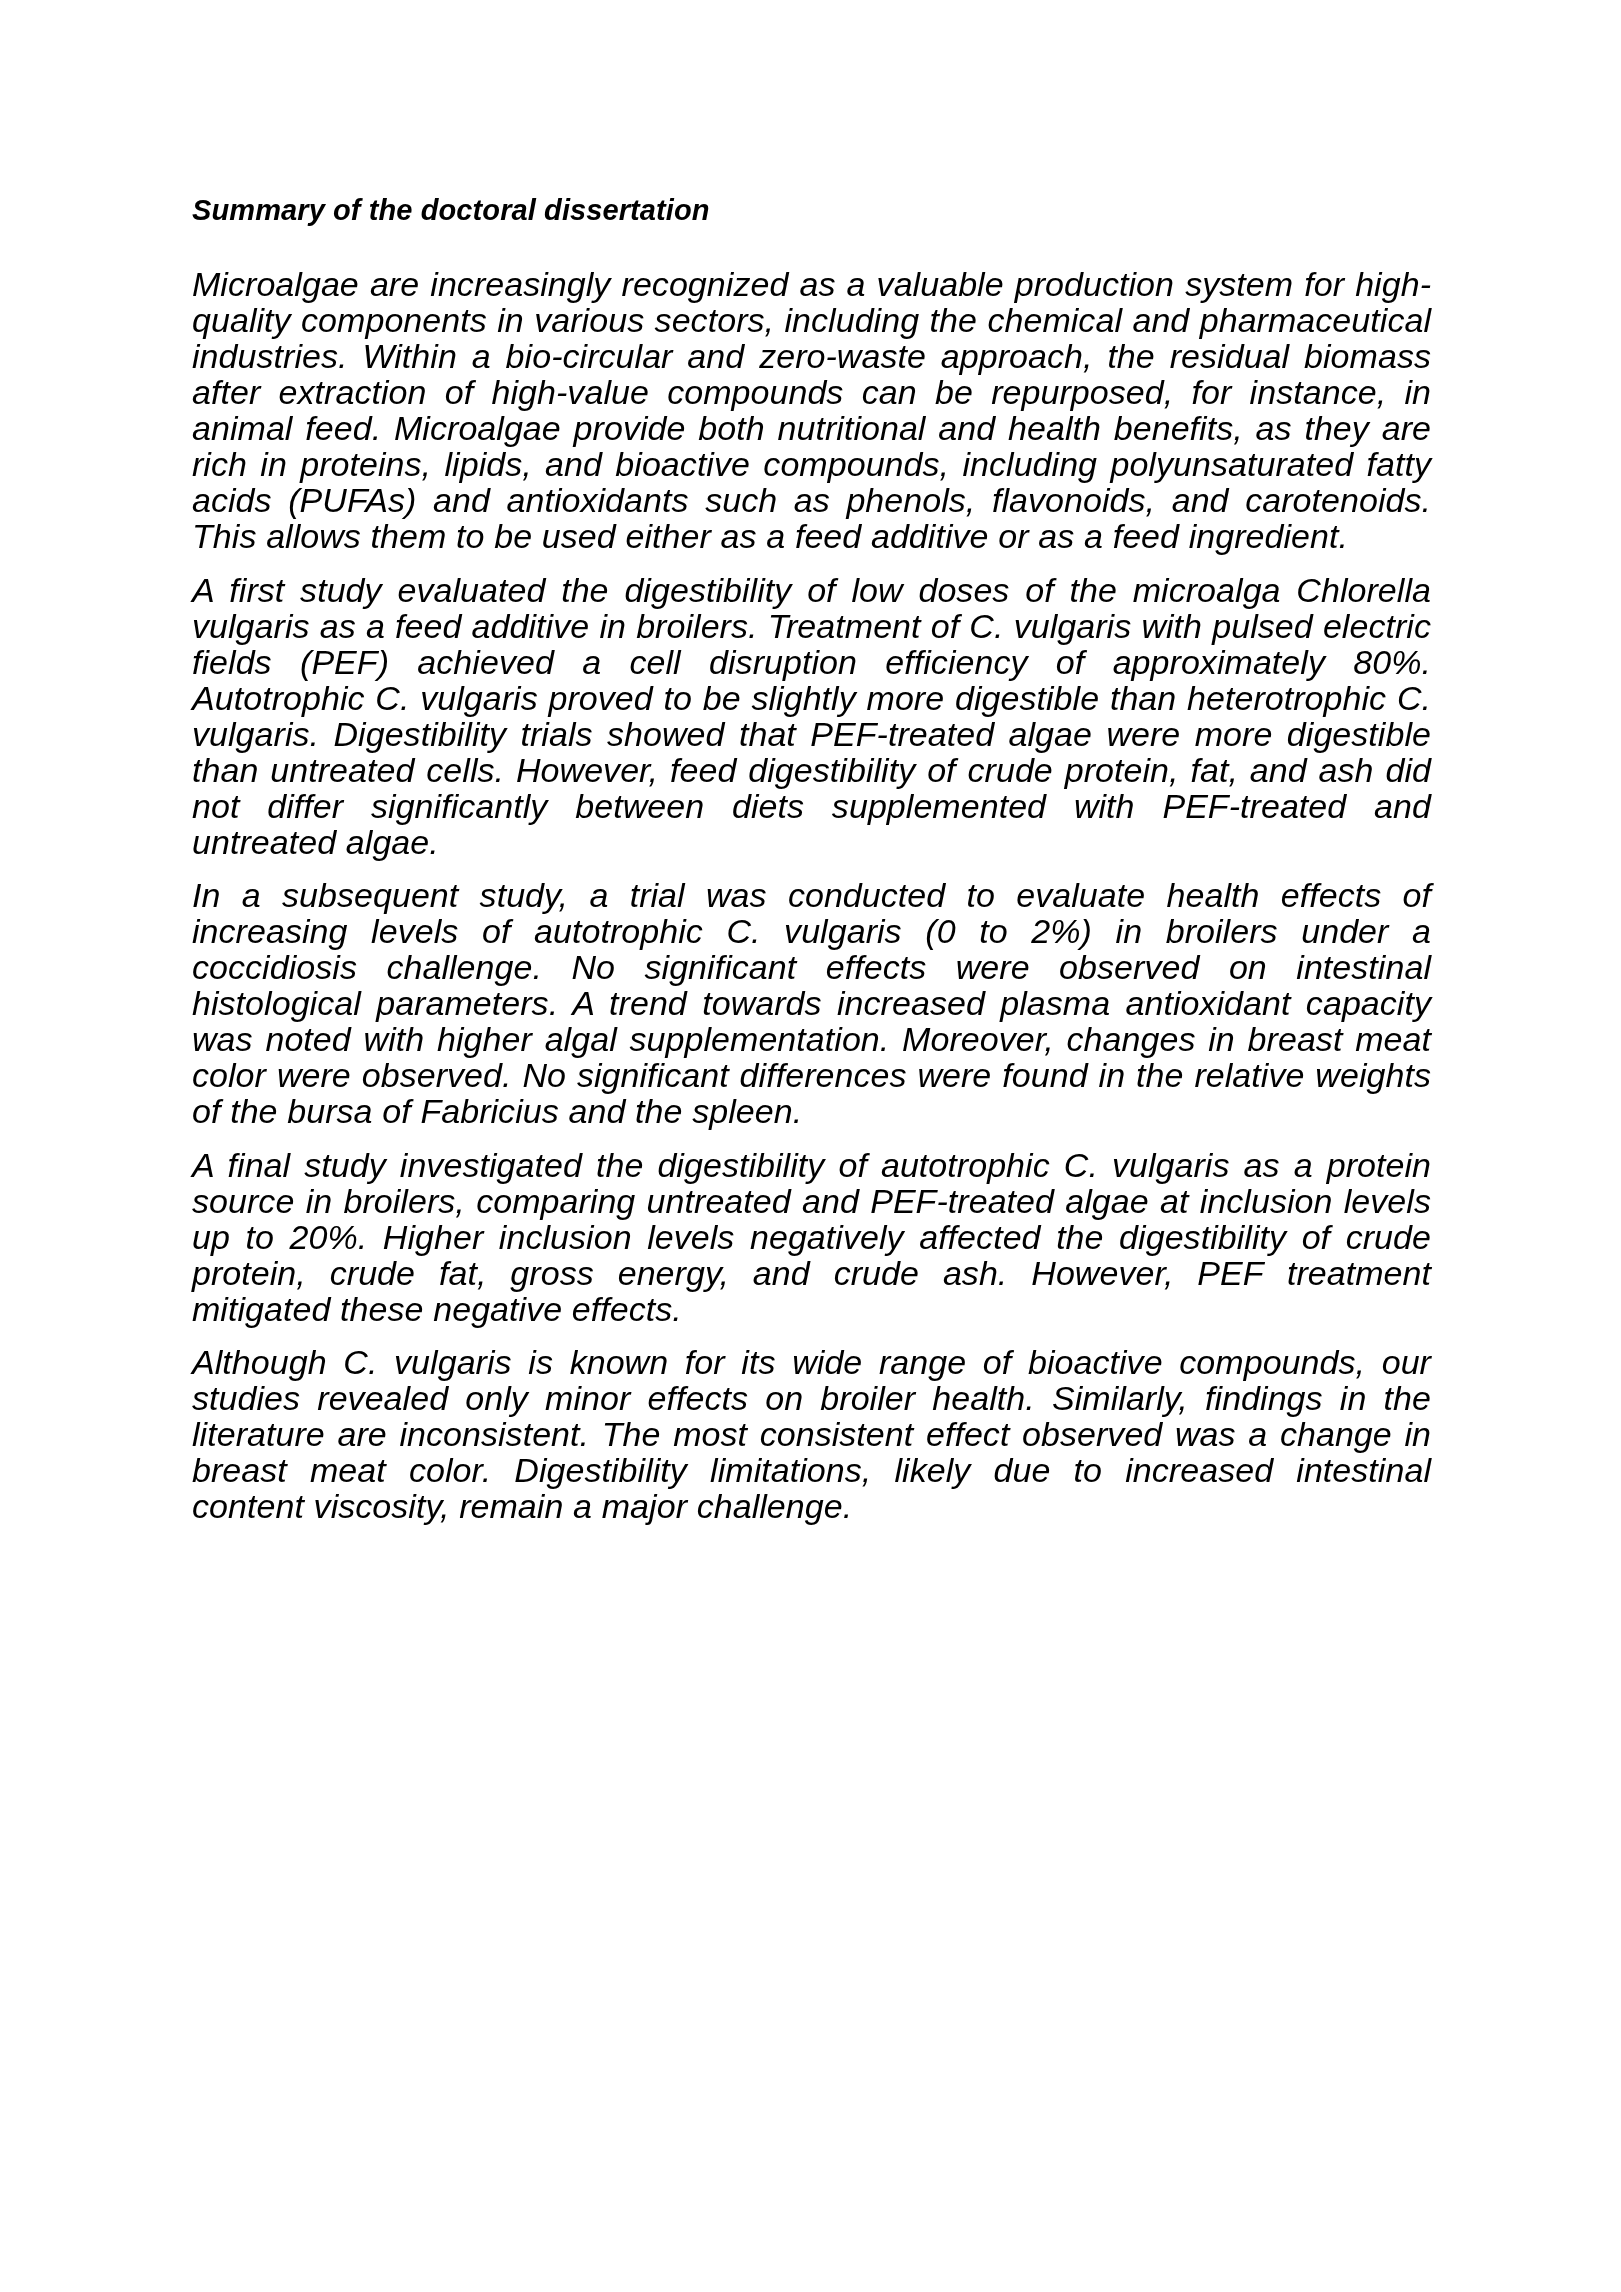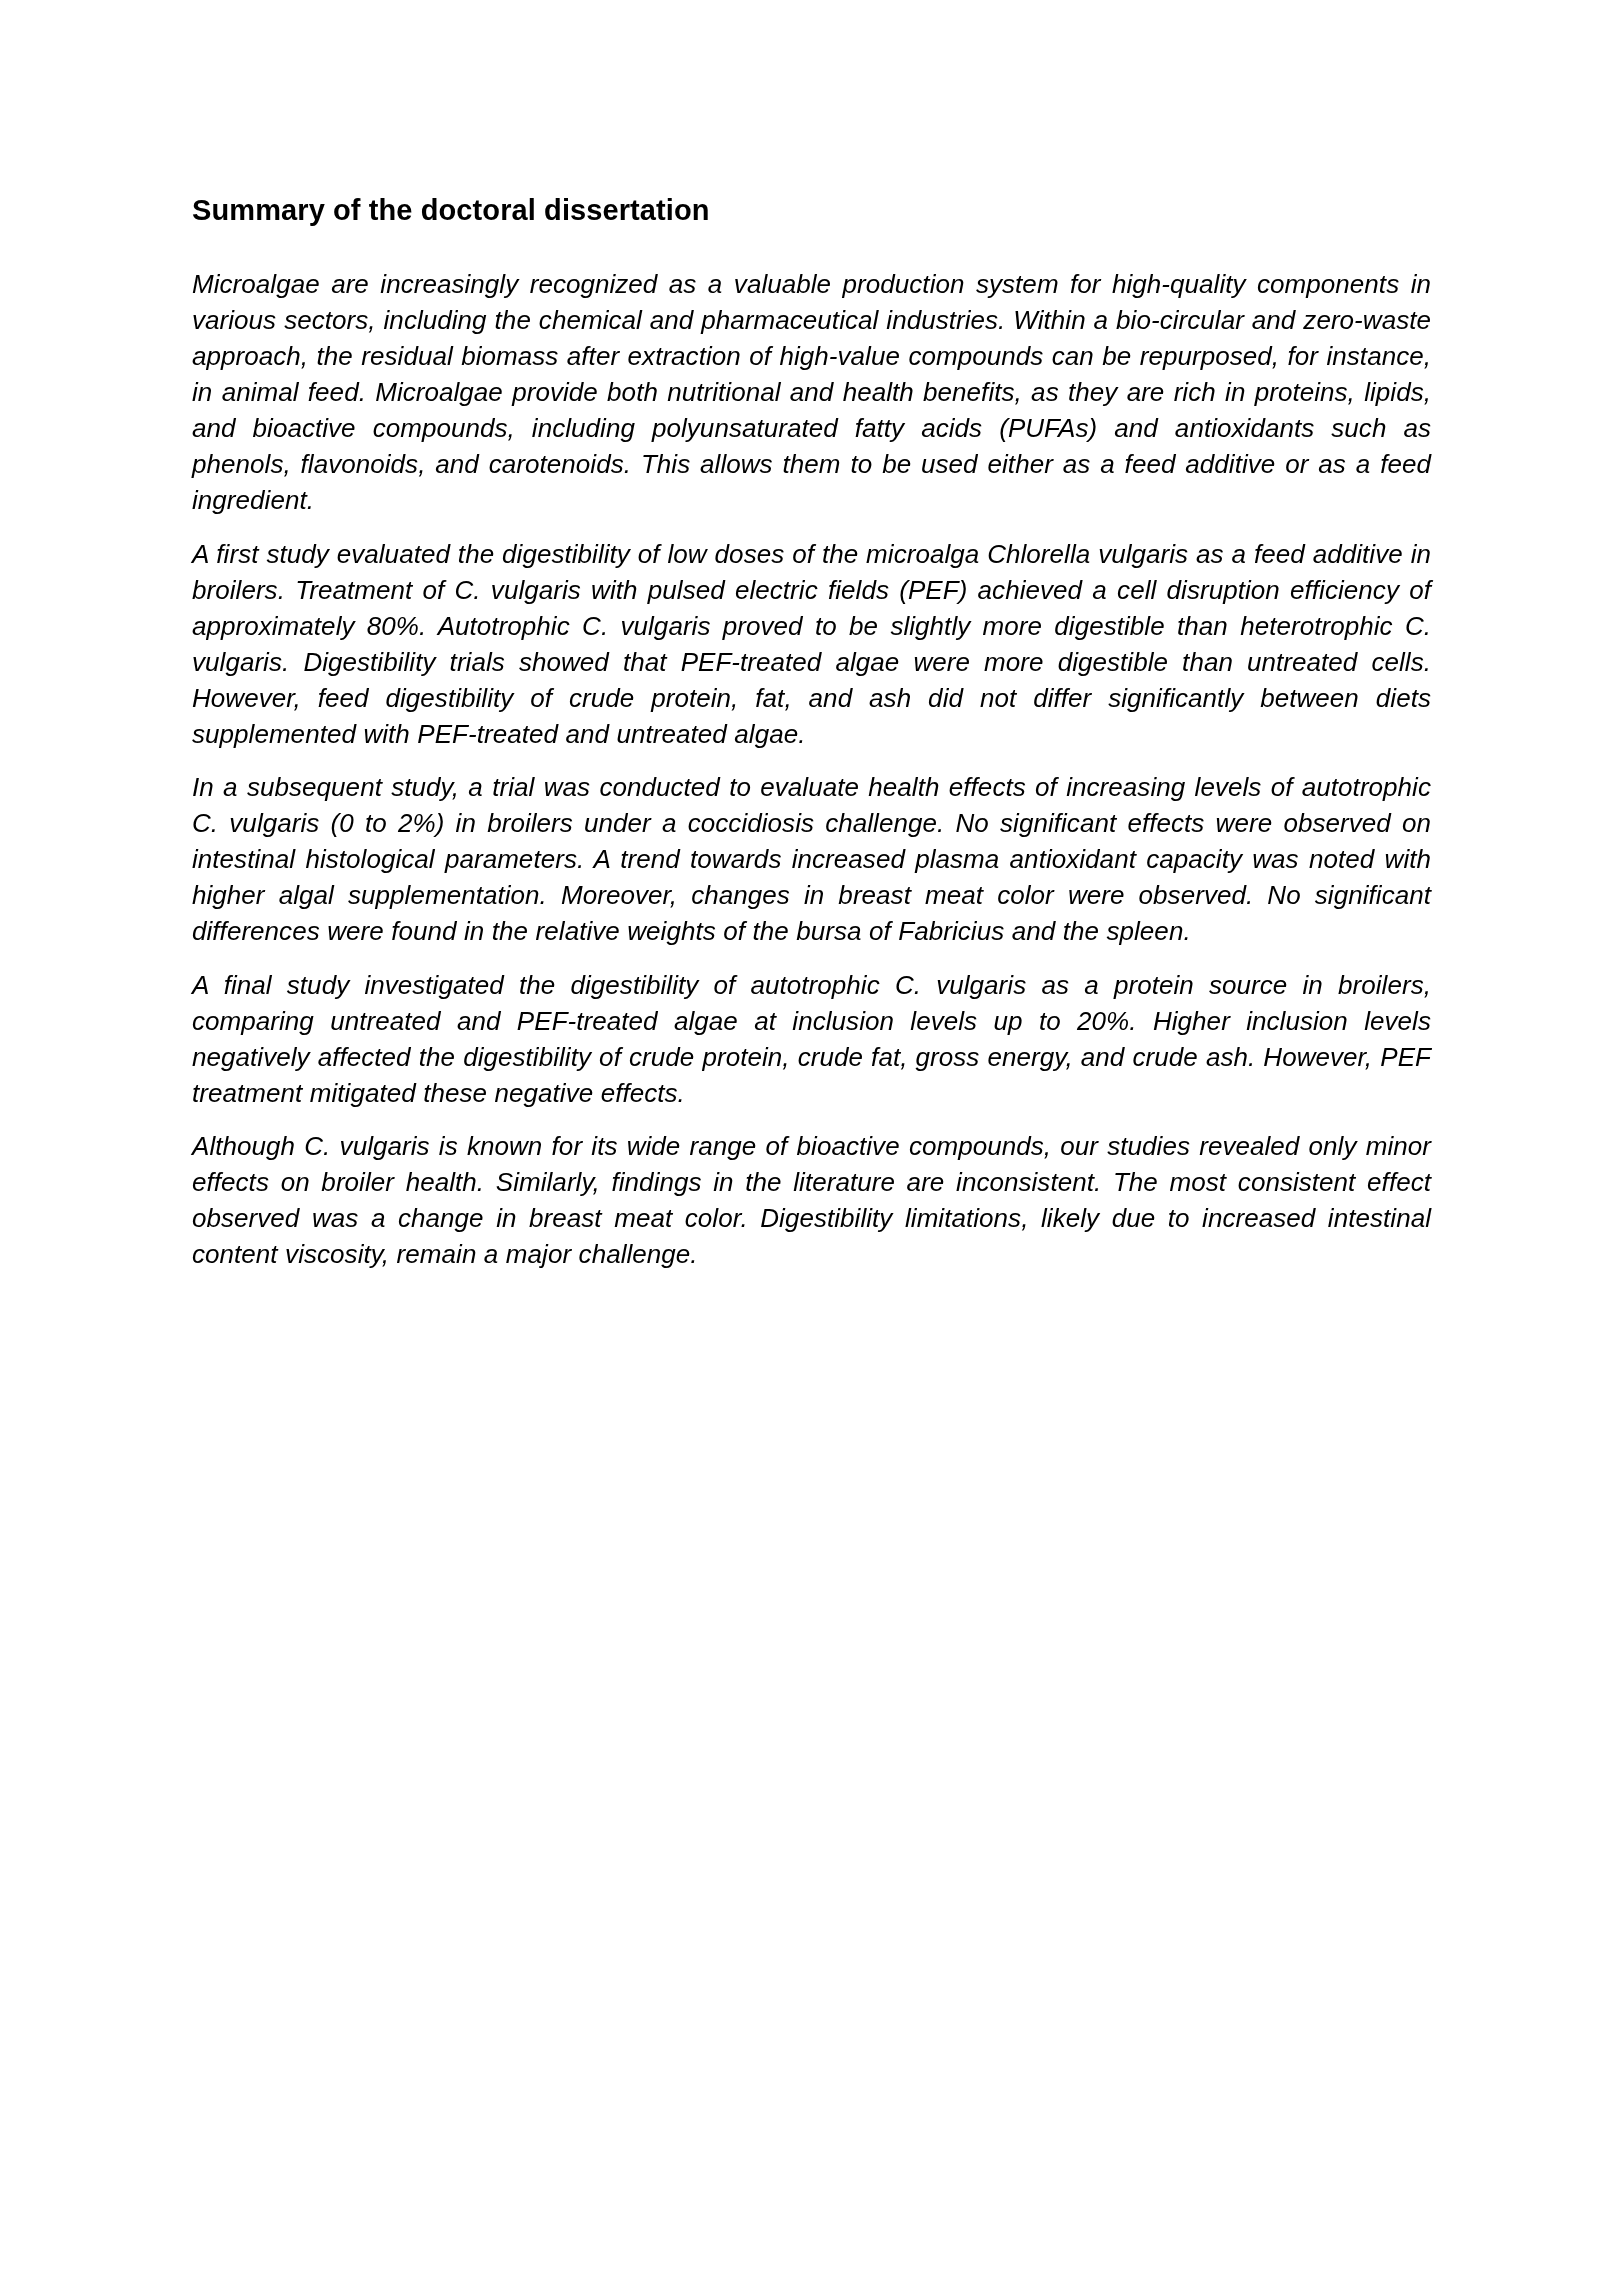--- a/index.html
+++ b/index.html
@@ -25,33 +25,34 @@
   }
 
   .content {
     position: absolute;
     left: 192px;
     top: 192px;
     width: 1239px;
   }
 
   .doc-title {
+    font-style: italic;
     font-weight: bold;
     font-size: 29px;
     line-height: 37px;
     color: #000000;
     margin: 0 0 37px 0;
     letter-spacing: 0.1px;
     text-align: left;
   }
 
   .para {
     font-style: italic;
     font-weight: normal;
-    font-size: 26px;
+    font-size: 34px;
     line-height: 36px;
     color: #000000;
     margin: 0 0 17.6px 0;
     text-align: justify;
     text-justify: inter-word;
     letter-spacing: 0.05px;
     word-spacing: 0.2px;
     hyphens: none;
   }
 

